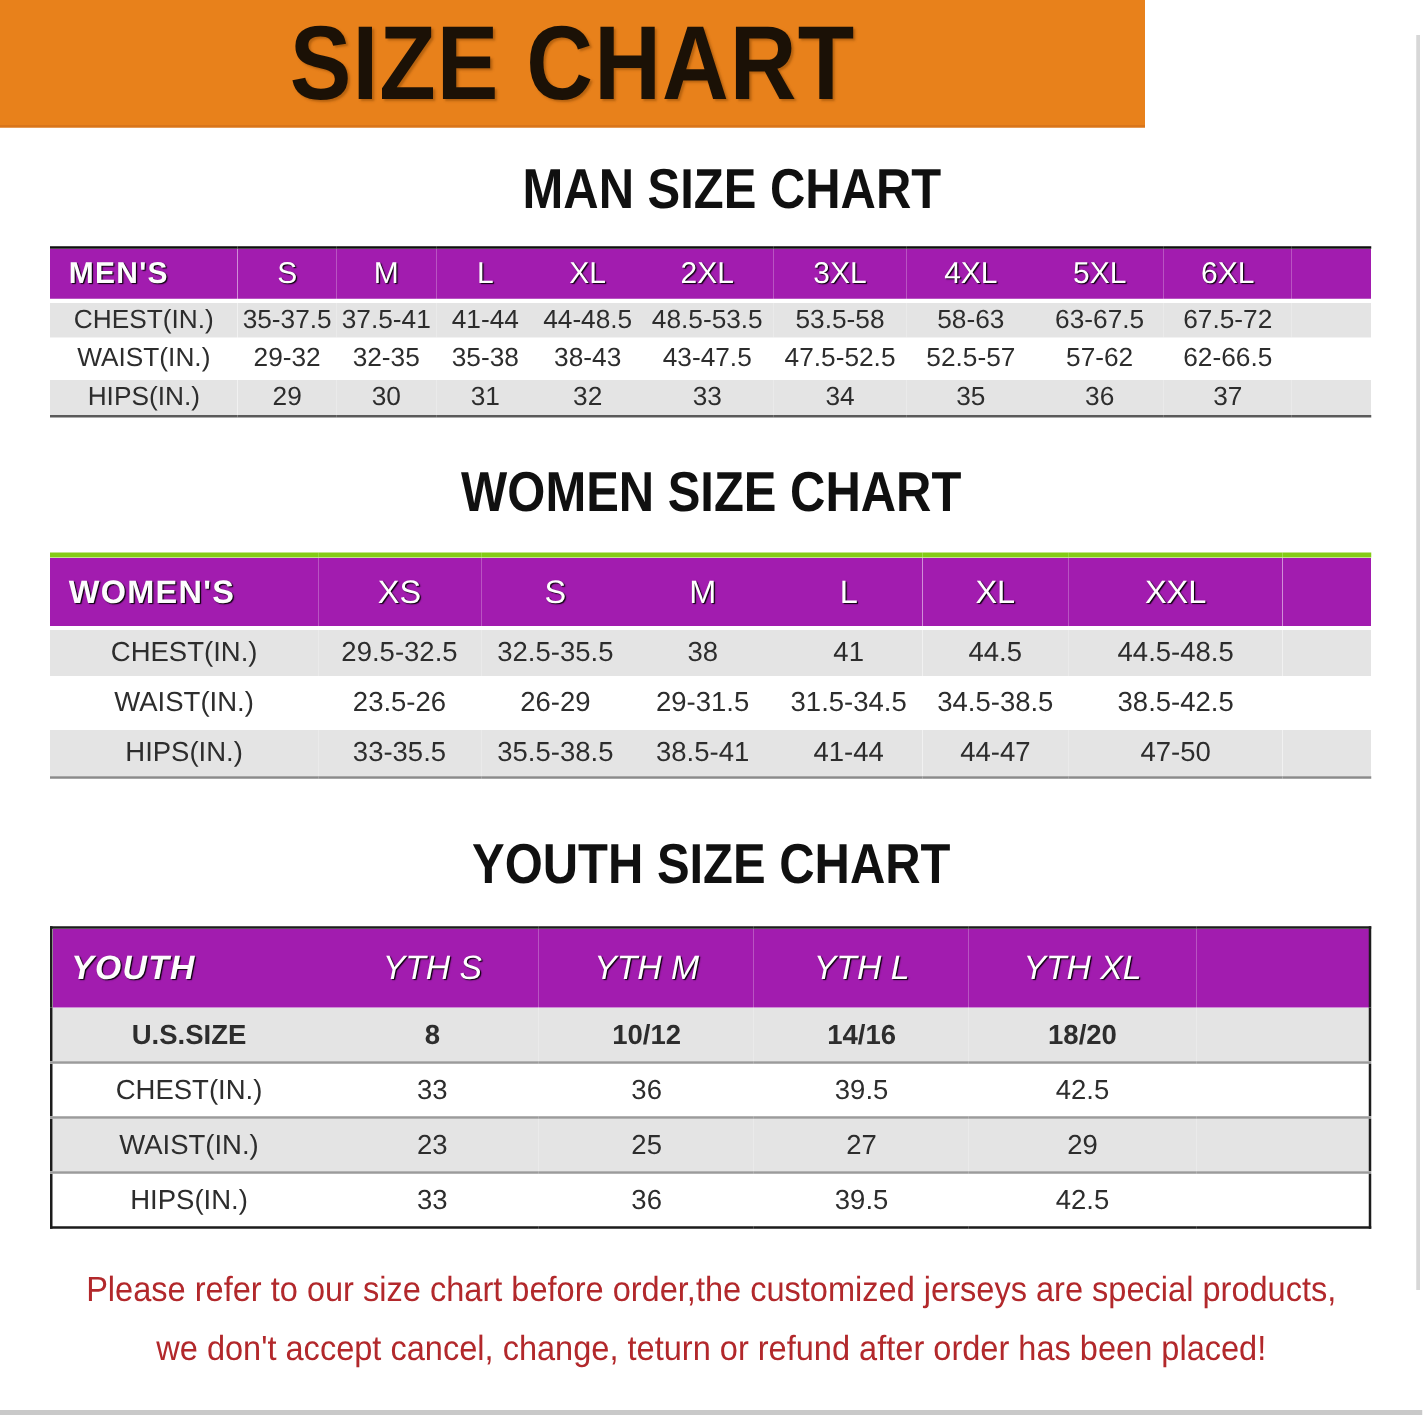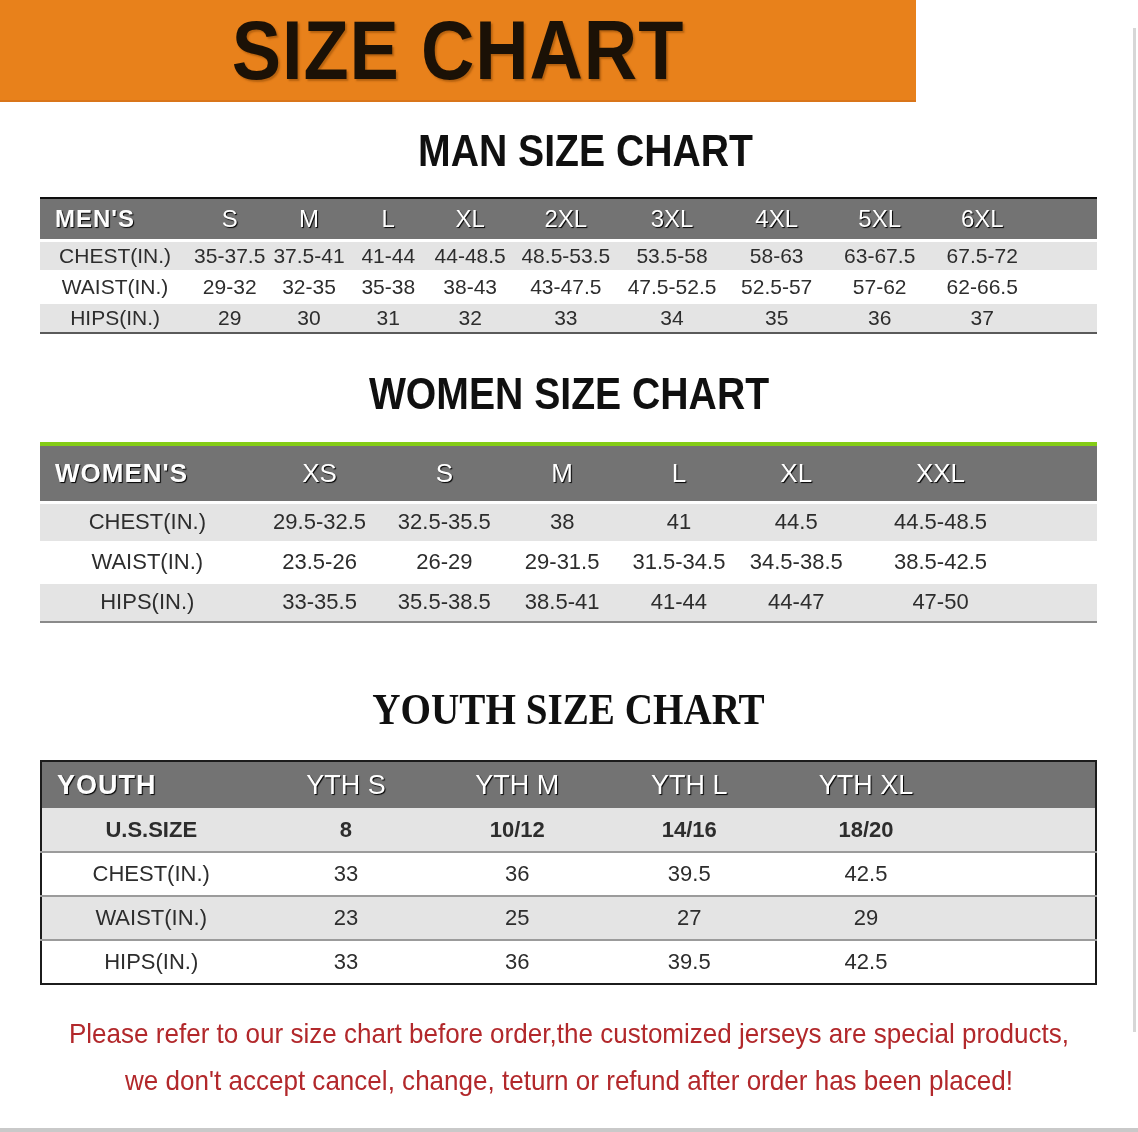--- a/index.html
+++ b/index.html
@@ -31,30 +31,30 @@
   
   .section-heading { margin: 0; text-align: center; line-height: 1; }
   .heading-text {
     display: inline-block;
     font-size: 45px; font-weight: 700; color: #101010;
     transform: scaleX(0.87);
     white-space: nowrap;
   }
   .h-man   { margin-top: 26px; padding-left: 32px; }
   .h-women { margin-top: 37px; }
-  .h-youth { margin-top: 64px; font-family: Liberation Serif, serif; }
+  .h-youth { margin-top: 45px; }
 
   
   .size-table {
     width: 1057px;
     margin-left: 40px;
     border-collapse: collapse;
     table-layout: fixed;
   }
-  .size-table tr.header { background: #737373; }
+  .size-table tr.header { background: #a21caf; }
   .size-table th {
     color: #ffffff; font-weight: 400;
     text-align: center; white-space: nowrap; overflow: hidden;
     text-shadow: 1px 1px 1px #000;
   }
   .size-table th.group-label {
     text-align: left; padding-left: 15px;
     font-weight: 700; letter-spacing: 1px;
     color: #fdfdfd;
   }
@@ -69,21 +69,21 @@
   .t-men tr.header th { height: 42px; font-size: 24px; }
   .t-men th.group-label { font-size: 28px; }
   .t-men td { height: 31px; font-size: 21px; border-top: 3px solid #ffffff; }
 
   .t-women { margin-top: 26px; border-top: 4px solid #84cc16; border-bottom: 2px solid #8a8a8a; }
   .t-women tr.header th { height: 58px; font-size: 26px; }
   .t-women th.group-label { font-size: 31px; }
   .t-women td { height: 40px; font-size: 22px; border-top: 3px solid #ffffff; }
 
   .t-youth { margin-top: 28px; border: 2px solid #1c1c1c; }
-  .t-youth tr.header th { height: 47px; font-size: 27px; }
+  .t-youth tr.header th { height: 64px; font-size: 27px; font-style: italic; }
   .t-youth th.group-label { font-size: 31px; }
   .t-youth td { height: 44px; font-size: 22px; border-top: 2px solid #9b9b9b; }
   .t-youth tbody tr:first-child td { border-top: none; font-weight: bold; }
 
   
   .footer { margin-top: 25px; text-align: center; color: #B2282B; }
   .footer-line {
     font-size: 28px; line-height: 47px; font-weight: 400;
     white-space: nowrap;
     transform: scaleX(0.93);

